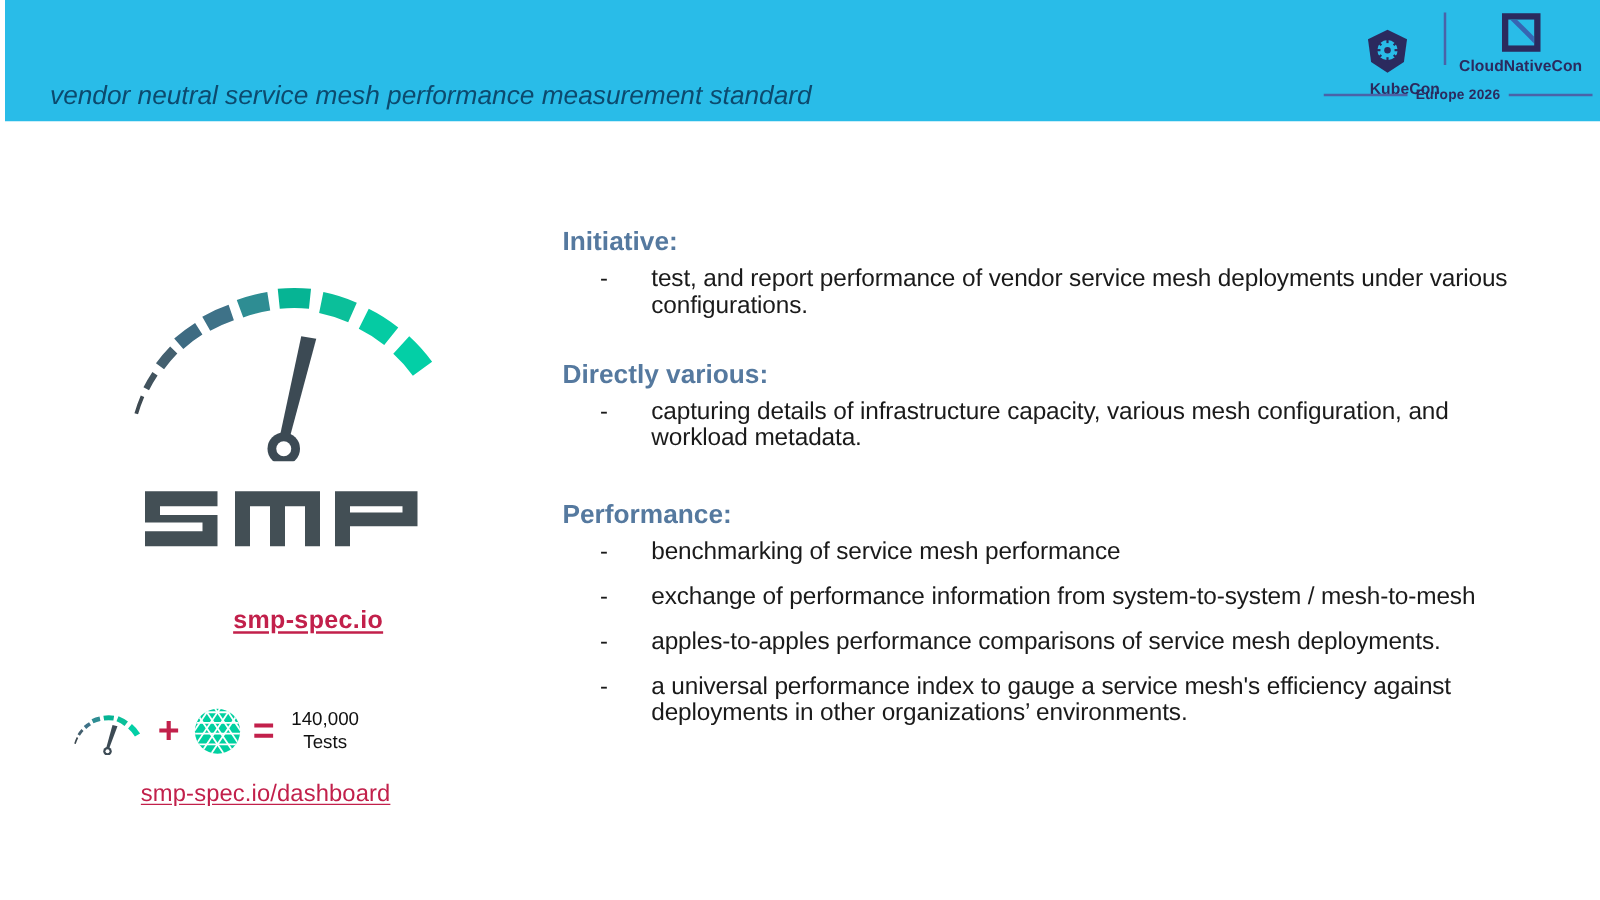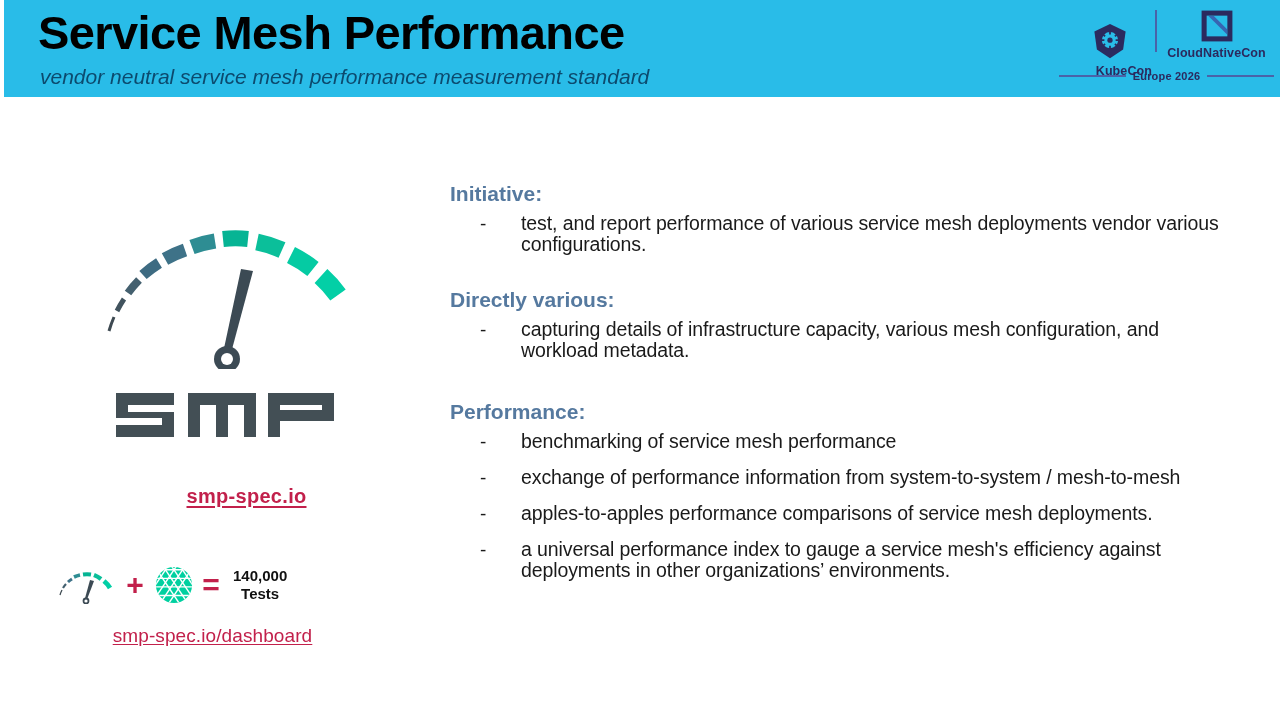--- a/index.html
+++ b/index.html
@@ -81,21 +81,21 @@
     display: flex; align-items: center; justify-content: flex-start; gap: 0;
   }
   .eq-gauge { width: 62px; height: 38px; flex: none; }
   .eq-op {
     width: 36px; flex: none; text-align: center;
     font-size: 30px; font-weight: 700; color: #C2204B; line-height: 1;
   }
   .eq-mesh { width: 38px; height: 38px; flex: none; margin-left: 2px; }
   .eq-result {
     flex: none; margin-left: 4px; text-align: center;
-    font-size: 15px; font-weight: 700; color: #111; line-height: 18px;
+    font-size: 15px; font-weight: 400; color: #111; line-height: 18px;
   }
   .dash-link {
     position: absolute; left: 0; top: 528px; width: 425px;
     text-align: center;
     font-size: 19px; font-weight: 400; color: #C2204B;
     text-decoration: underline; text-underline-offset: 2px;
     letter-spacing: 0.1px; cursor: pointer;
   }
 
   
@@ -114,21 +114,20 @@
     font-size: 19.5px; color: #1a1a1a; line-height: 21px;
     letter-spacing: -0.1px;
   }
 </style>
 </head>
 <body>
 
 <div class="slide">
 
   <div class="header">
-    <div class="title">Service Mesh Performance</div>
     <div class="subtitle">vendor neutral service mesh performance measurement standard</div>
 
     <div class="conf-logo">
       <div class="conf-row">
         <div class="conf-left">
           <svg class="k8s-icon" viewBox="0 0 64 64">
             <path d="M32 3 L57 15 L53 44 L32 58 L11 44 L7 15 Z" fill="#2B2A5E"></path>
             <circle cx="32" cy="29" r="13" fill="#29BCE8"></circle>
             <circle cx="32" cy="29" r="4.2" fill="#2B2A5E"></circle>
             <g fill="#2B2A5E">
@@ -255,21 +254,21 @@
 
     <div class="dash-link">smp-spec.io/dashboard</div>
   </div>
 
   <div class="content">
 
     <div class="section" style="top:84px">
       <div class="sec-head">Initiative:</div>
       <div class="bullet">
         <span class="dash">-</span>
-        <span class="btext">test, and report performance of various service mesh deployments vendor various configurations.</span>
+        <span class="btext">test, and report performance of vendor service mesh deployments under various configurations.</span>
       </div>
     </div>
 
     <div class="section" style="top:190px">
       <div class="sec-head">Directly various:</div>
       <div class="bullet">
         <span class="dash">-</span>
         <span class="btext">capturing details of infrastructure capacity, various mesh configuration, and workload metadata.</span>
       </div>
     </div>

